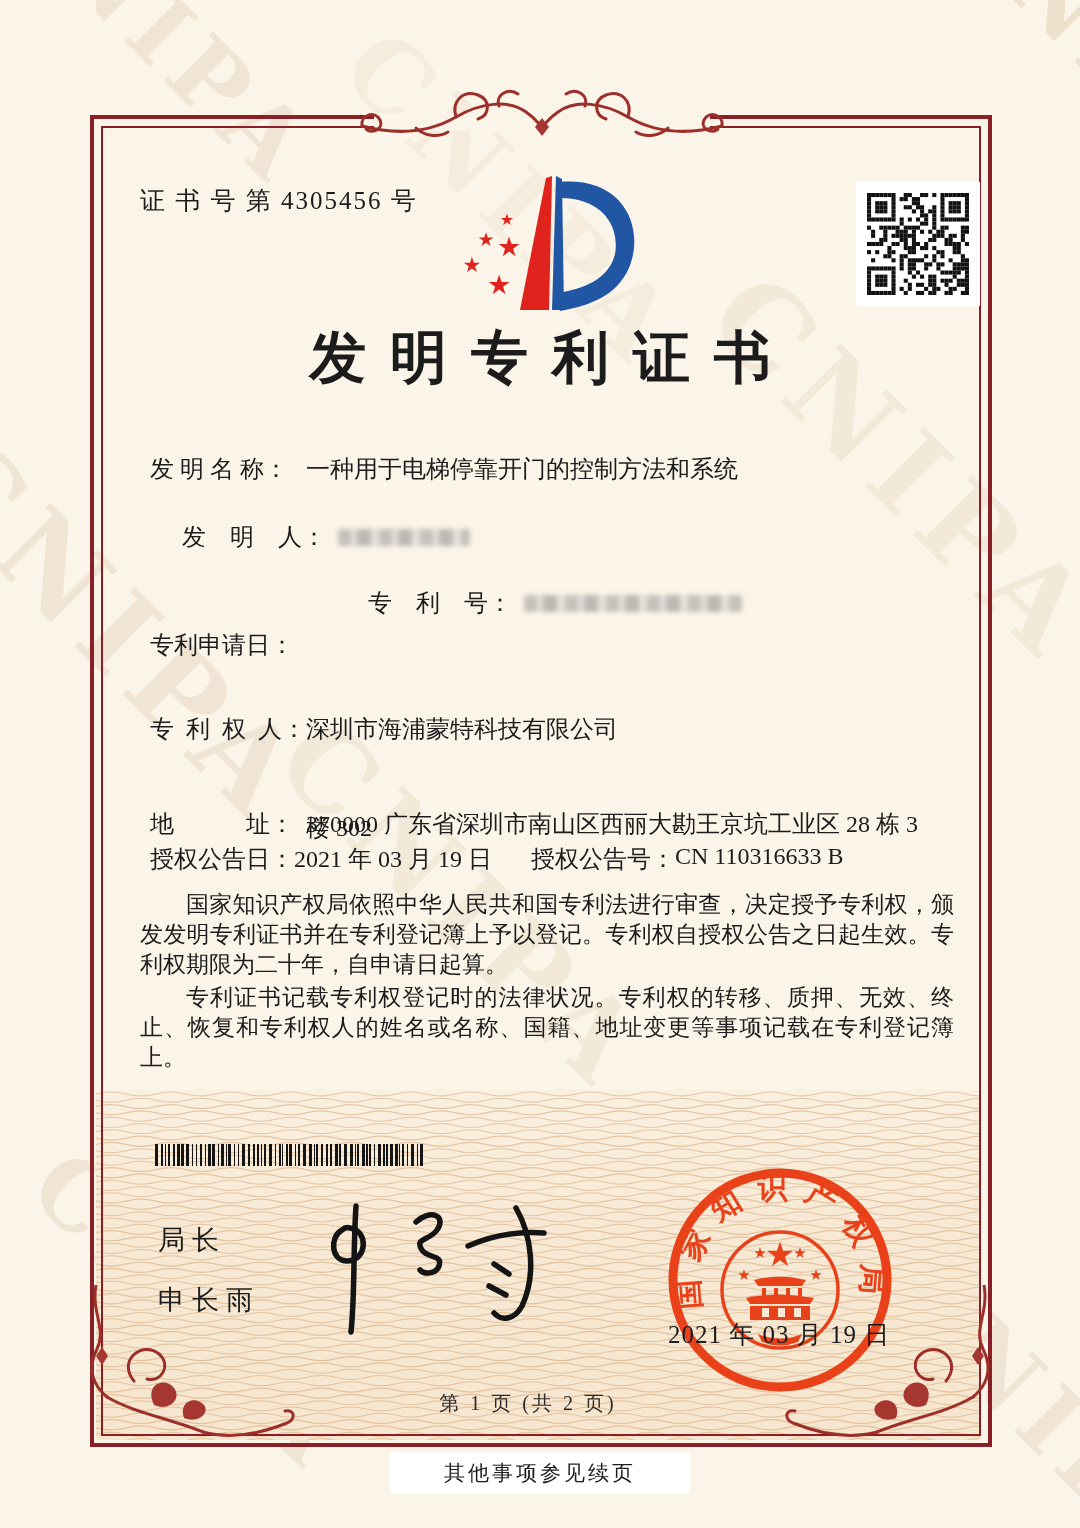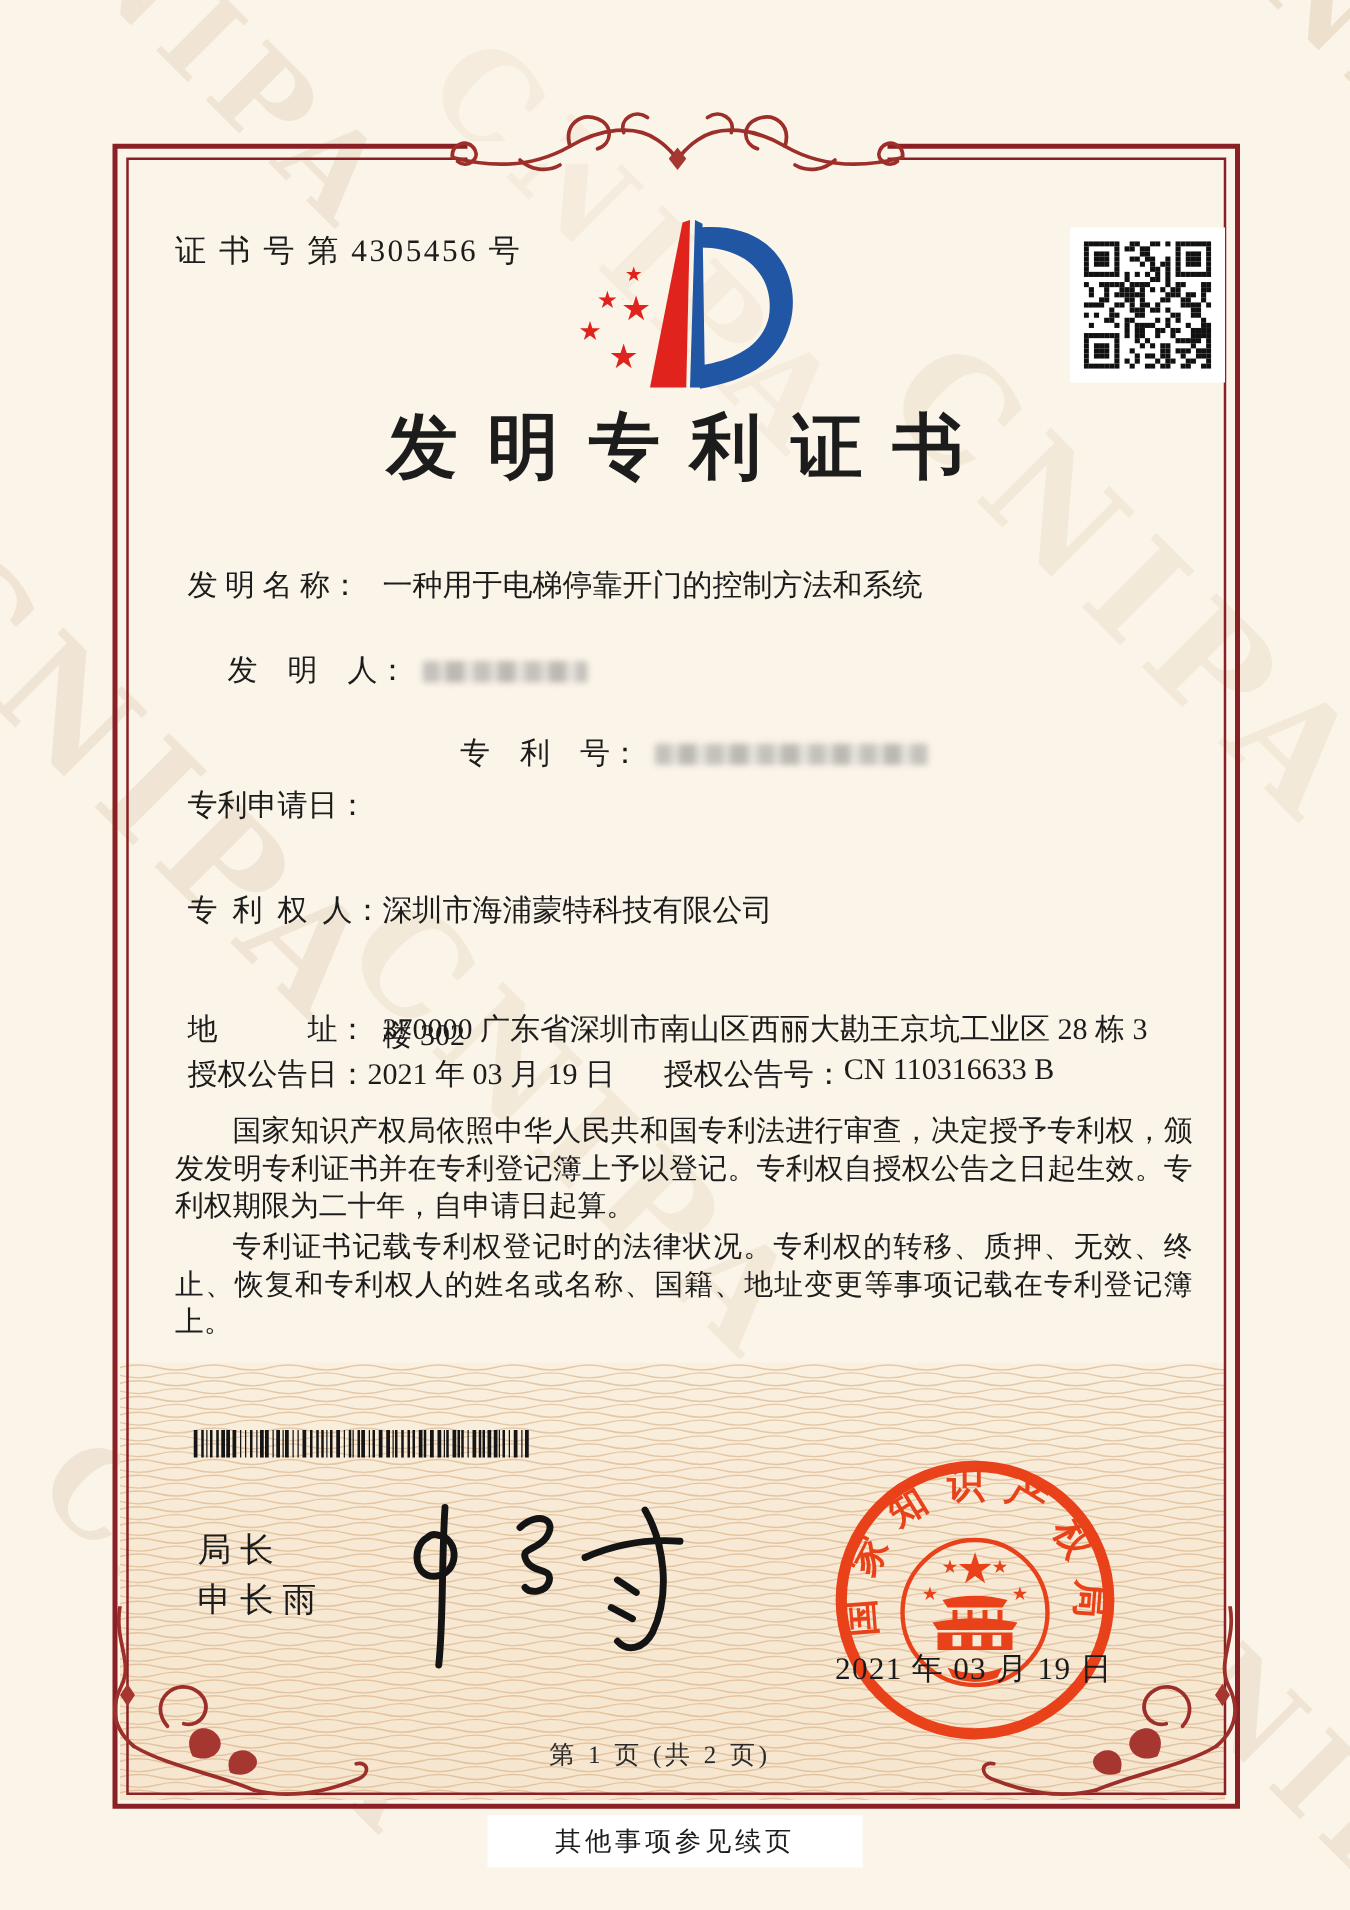--- a/index.html
+++ b/index.html
@@ -40,21 +40,21 @@
   
   .body-text{position:absolute;left:140px;top:890px;width:814px;font-size:23px;line-height:30px;
      text-align:justify;z-index:5;font-family:Liberation Serif, serif;}
   .body-text p{margin:0;text-indent:2em;}
   .body-text p + p{margin-top:3px;}
   
   .barcode{position:absolute;left:155px;top:1144px;width:274px;height:22px;z-index:6;display:flex;align-items:stretch;}
   .barcode div{background:#151515;}
   .director{position:absolute;left:158px;top:1222px;z-index:6;
      font-family:"Liberation Sans","DejaVu Sans",sans-serif;font-size:27px;letter-spacing:7px;font-weight:500;}
-  .director .nm{margin-top:4px;}
+  .director .nm{margin-top:24px;}
   .sig{position:absolute;left:318px;top:1192px;z-index:6;}
   .sig path{stroke:#141414;fill:none;stroke-width:5.5;stroke-linecap:round;stroke-linejoin:round;}
   .seal{position:absolute;left:640px;top:1140px;z-index:6;opacity:.95;}
   .seal-date{position:absolute;left:668px;top:1318px;z-index:7;font-size:25px;letter-spacing:1px;color:#1b1b1b;}
   .page-no{position:absolute;left:0;top:1390px;width:1056px;text-align:center;font-size:20px;
      letter-spacing:3px;z-index:6;color:#2a2a2a;}
   .note{position:absolute;left:390px;top:1452px;width:300px;height:42px;background:#ffffff;z-index:6;
      display:flex;align-items:center;justify-content:center;font-size:21px;letter-spacing:3px;}
 </style>
 </head>

